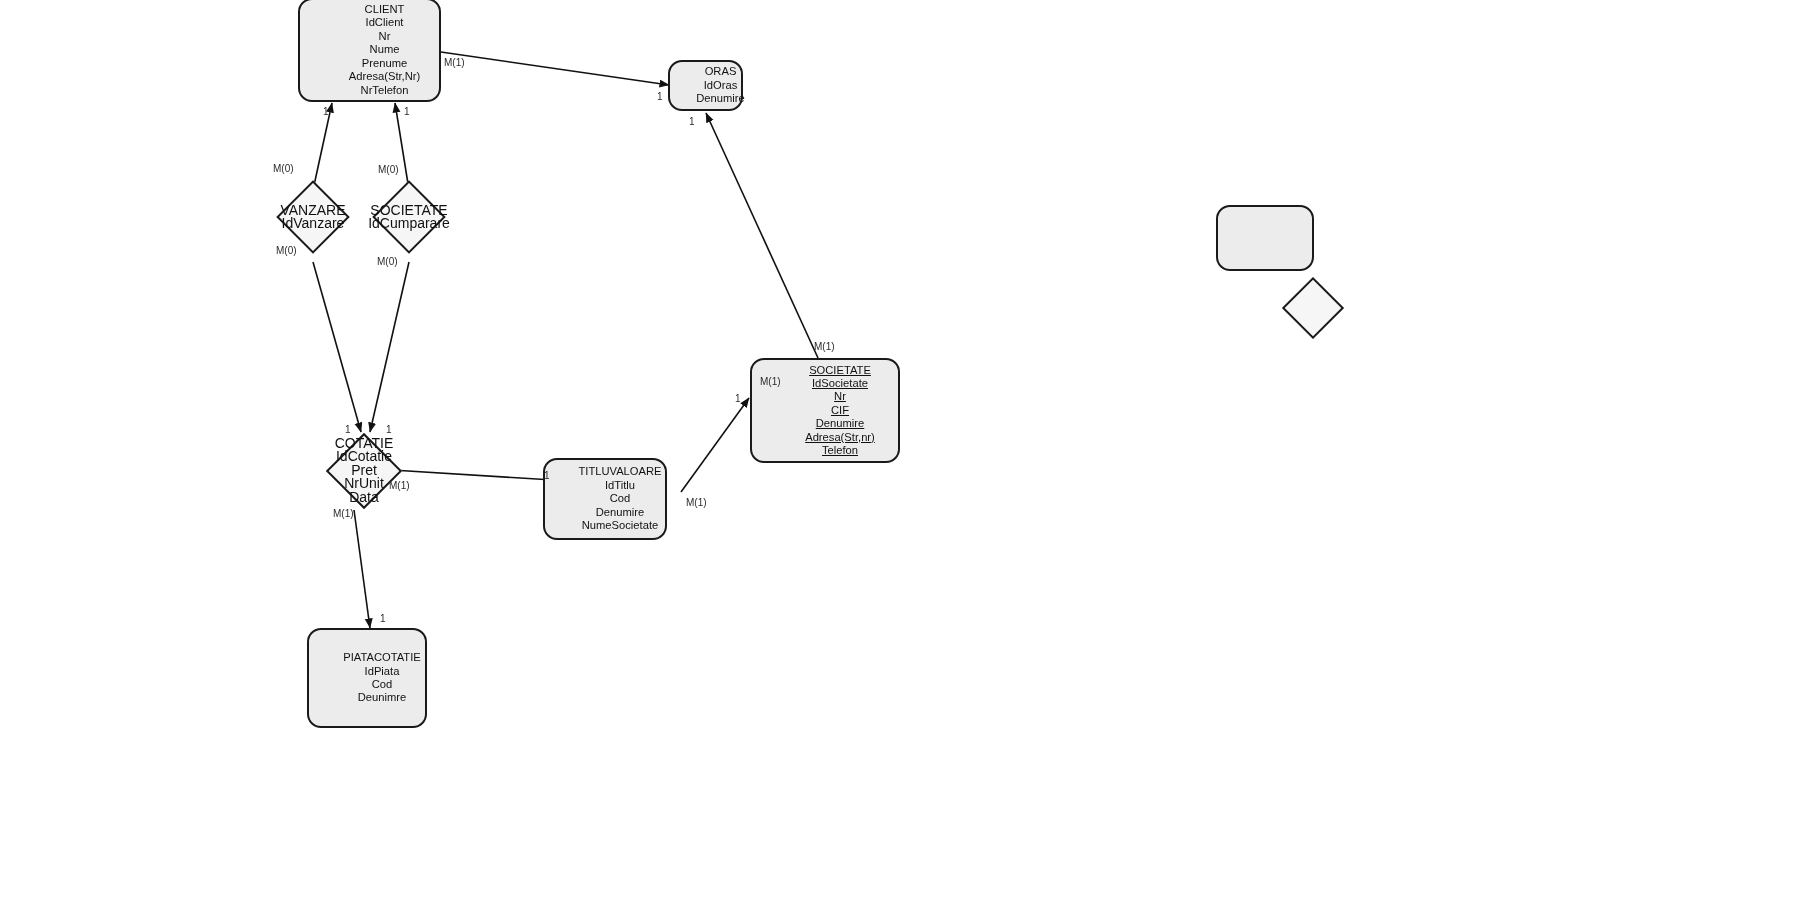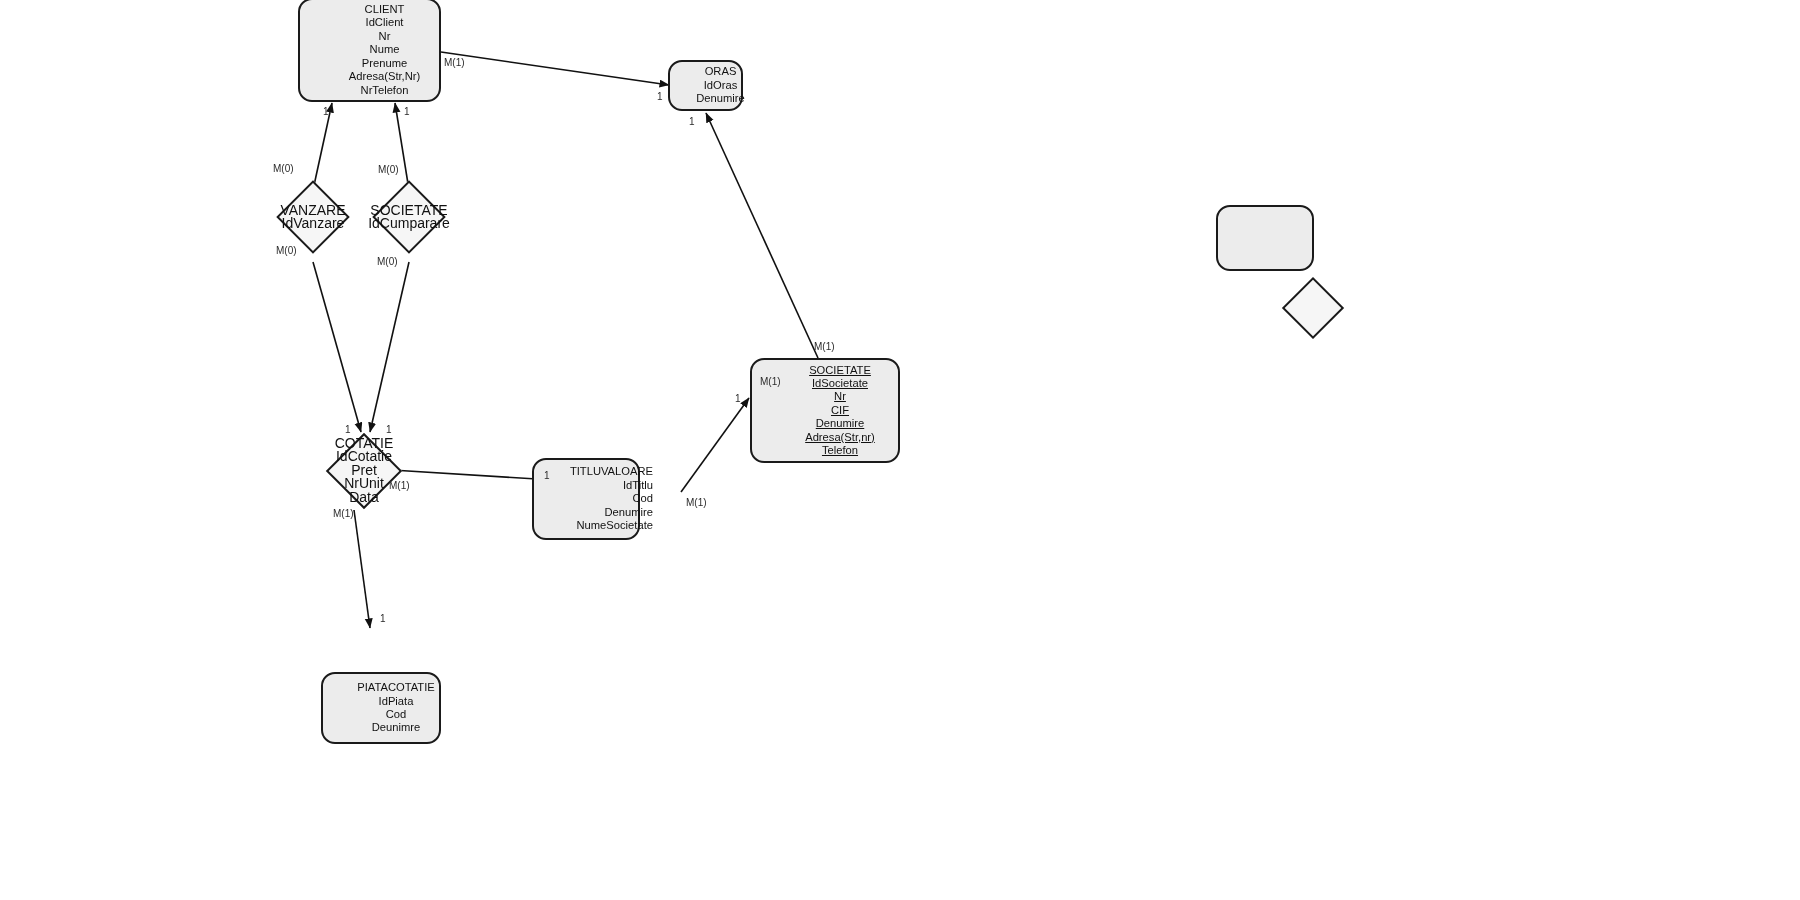--- a/index.html
+++ b/index.html
@@ -163,31 +163,31 @@
       <span class="ent-title">SOCIETATE</span>
       <span class="ent-attr">IdSocietate</span>
       <span class="ent-attr">Nr</span>
       <span class="ent-attr">CIF</span>
       <span class="ent-attr">Denumire</span>
       <span class="ent-attr">Adresa(Str,nr)</span>
       <span class="ent-attr">Telefon</span>
     </span>
   </div>
 
-  <div class="entity-box" style="left:532px; top:458px; width:108px; height:82px;text-align:right;">
+  <div class="entity-box" style="left:543px; top:458px; width:124px; height:82px;">
     <span class="attr-list">
       <span class="ent-title">TITLUVALOARE</span>
       <span class="ent-attr">IdTitlu</span>
       <span class="ent-attr">Cod</span>
       <span class="ent-attr">Denumire</span>
       <span class="ent-attr">NumeSocietate</span>
     </span>
   </div>
 
-  <div class="entity-box" style="left:321px; top:628px; width:120px; height:72px;margin-top:44px;">
+  <div class="entity-box" style="left:307px; top:628px; width:120px; height:100px;">
     <span class="attr-list">
       <span class="ent-title">PIATACOTATIE</span>
       <span class="ent-attr">IdPiata</span>
       <span class="ent-attr">Cod</span>
       <span class="ent-attr">Deunimre</span>
     </span>
   </div>
 
   <div class="rel-diamond" style="left:287px; top:191px; width:52px; height:52px;">
     <div class="dia-shape"></div>

